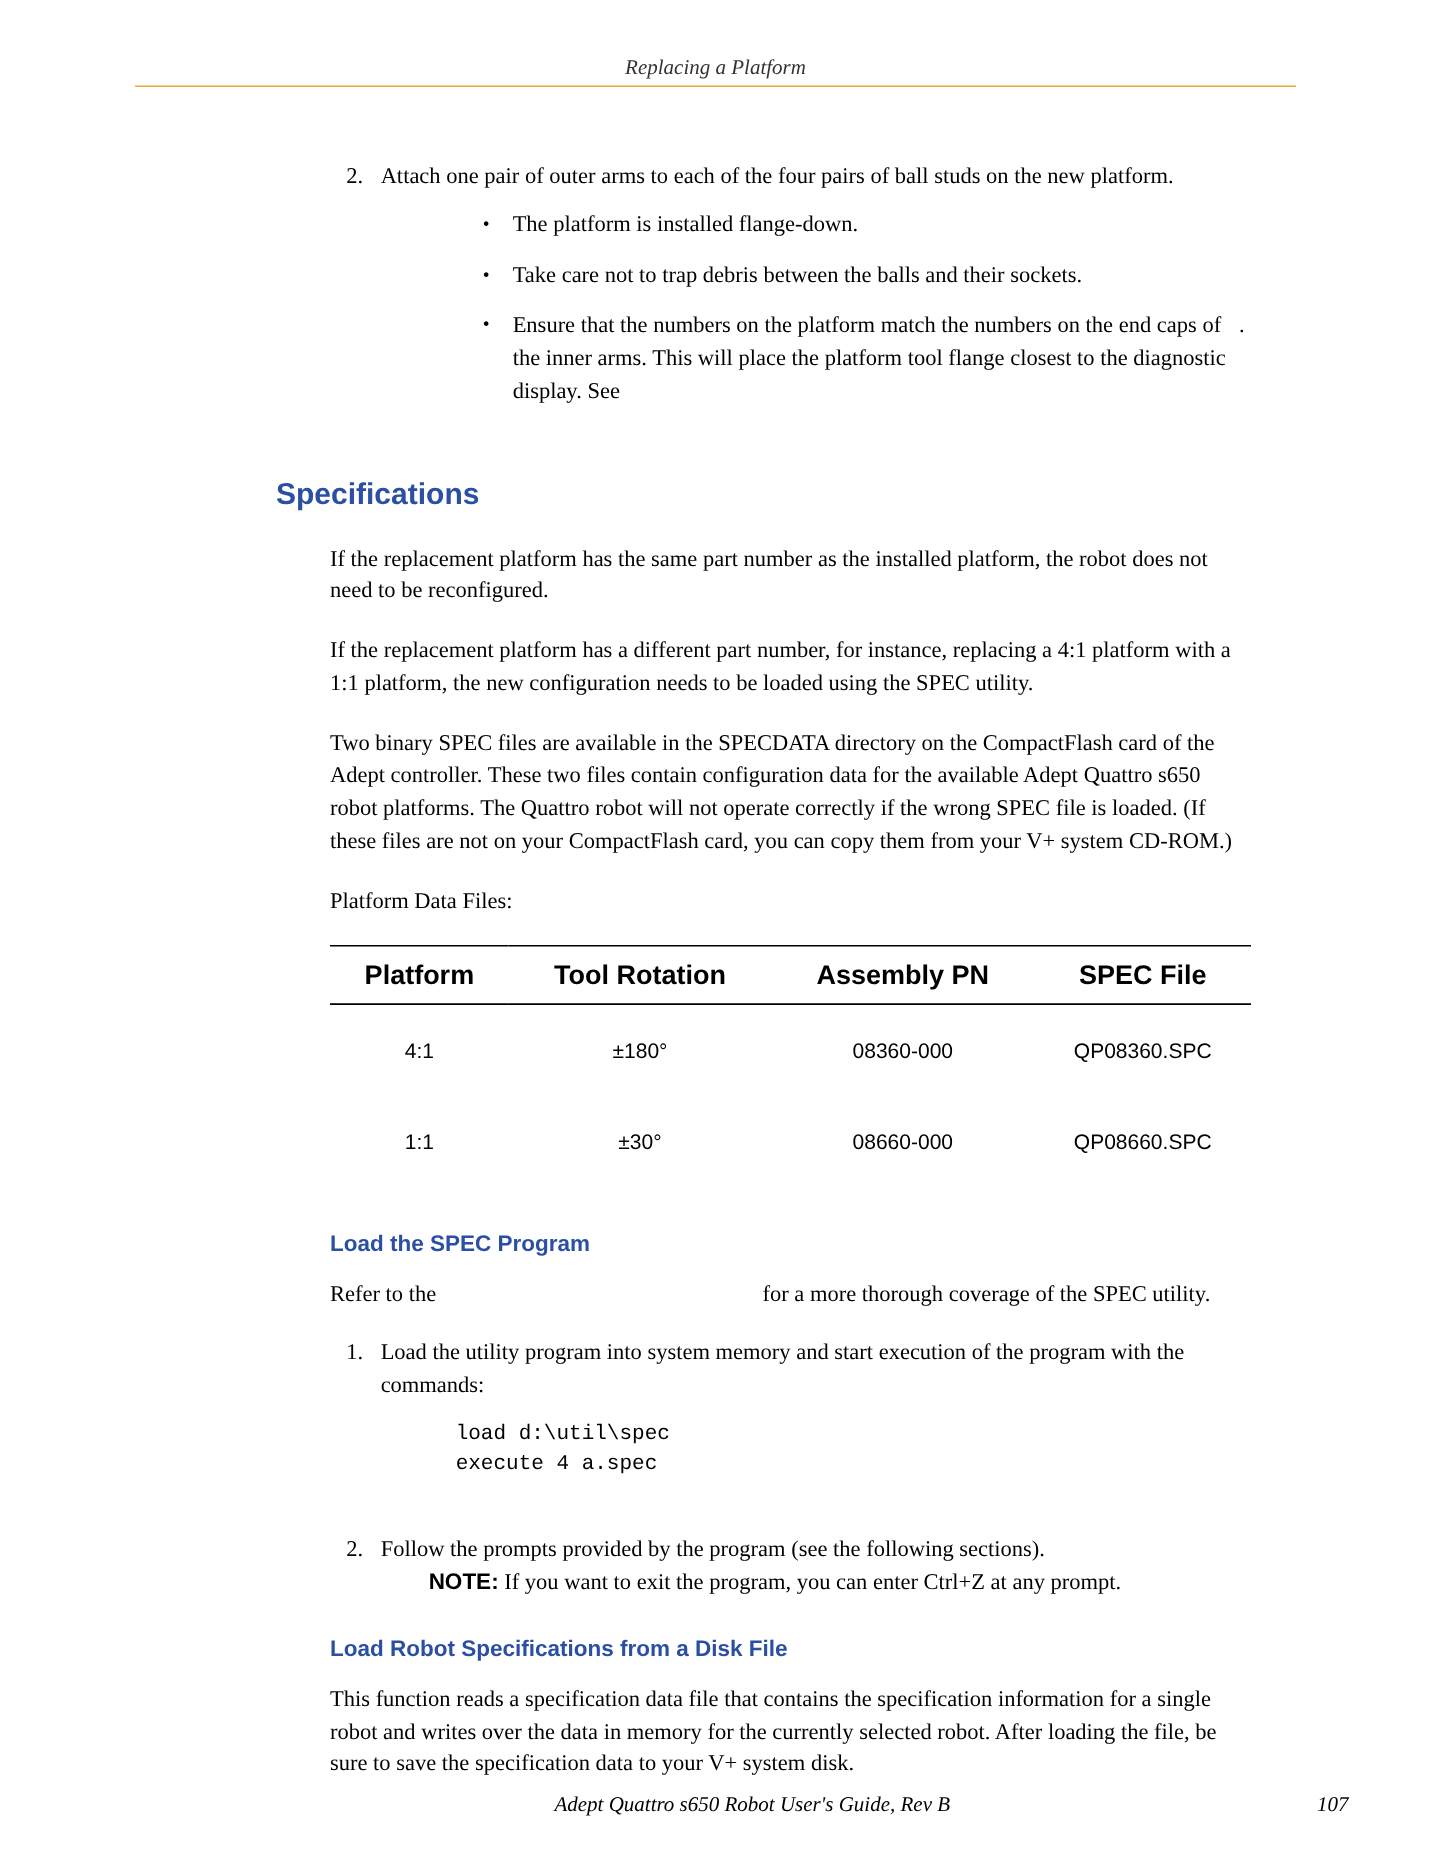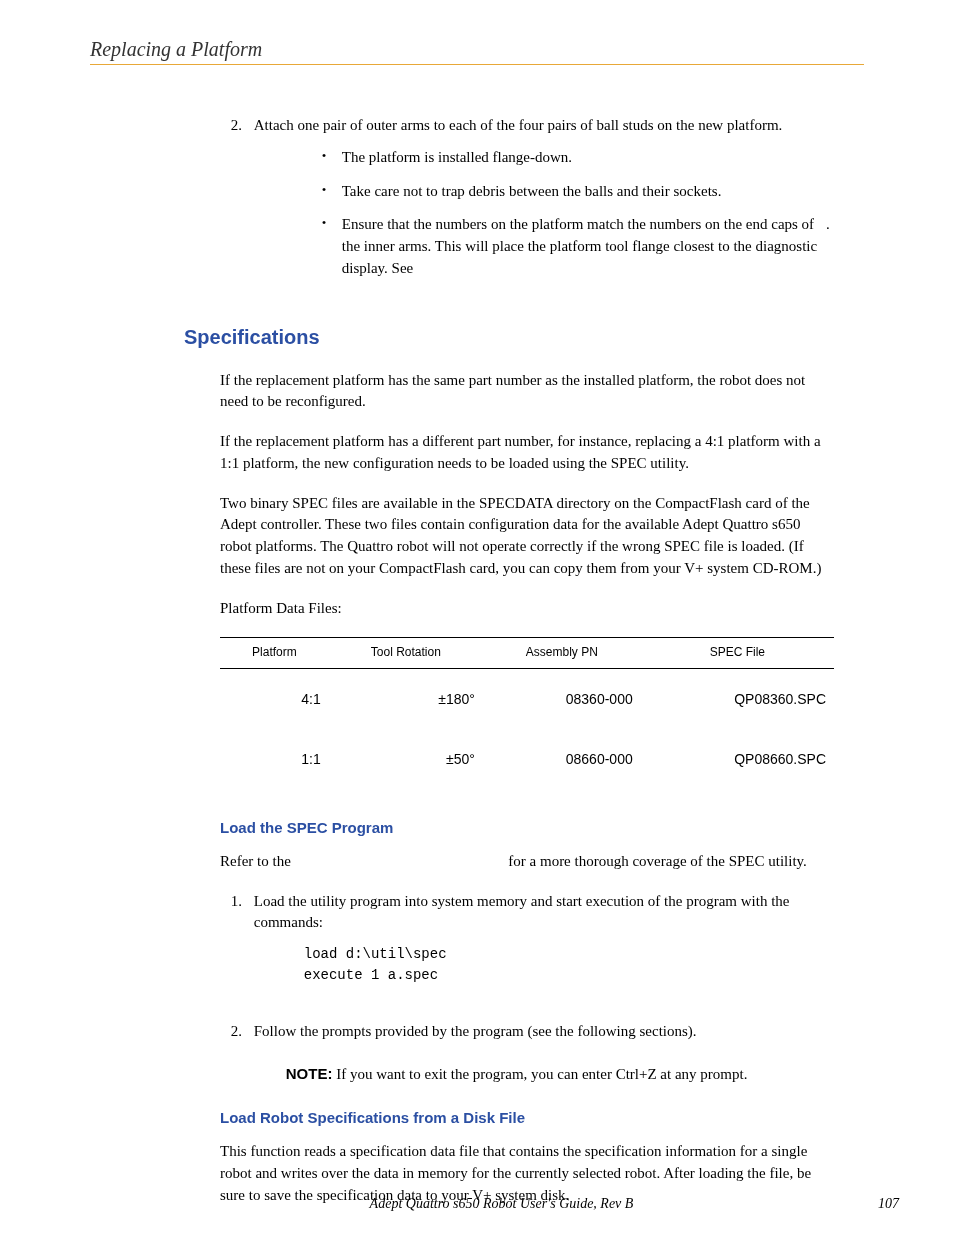--- a/index.html
+++ b/index.html
@@ -9,23 +9,23 @@
       background: #fff;
       width: 954px;
       height: 1235px;
       position: relative;
       box-sizing: border-box;
     }
     .page {
       padding: 38px 90px 0 90px;
     }
     .header-right {
-      text-align: left;
+      text-align: center;
       font-style: italic;
-      font-size: 20px;
+      font-size: 14px;
       color: #333;
       padding-bottom: 3px;
     }
     .header-rule {
       border: none;
       border-top: 1.5px solid #e8a838;
       margin: 0 0 50px 0;
     }
     .content {
       margin-left: 130px;
@@ -75,31 +75,31 @@
     .para {
       margin-bottom: 18px;
     }
     .table {
       width: 100%;
       border-collapse: collapse;
       margin: 6px 0 28px 0;
     }
     .table th {
       font-family: Arial, Helvetica, sans-serif;
-      font-size: 12px;
+      font-size: 18px;
       text-align: center;
       padding: 6px 8px;
       border-top: 1.5px solid #000;
       border-bottom: 1.5px solid #000;
-      font-weight: normal;
+      font-weight: bold;
     }
     .table td {
       font-family: Arial, Helvetica, sans-serif;
       font-size: 14px;
-      text-align: right;
+      text-align: center;
       padding: 20px 8px;
     }
     .h3 {
       font-family: Liberation Sans, sans-serif;
       font-weight: bold;
       color: #2b4fa3;
       font-size: 15px;
       margin-top: 22px;
       margin-bottom: 12px;
     }
@@ -112,21 +112,20 @@
       font-size: 14px;
       margin: 10px 0 18px 50px;
       white-space: pre;
     }
     .note-label {
       font-family: Arial,Helvetica, sans-serif;
       font-weight: bold;
     }
     .note-block {
       margin-left: 32px;
-      margin-top: 20px;
     }
     .footer {
       position: absolute;
       bottom: 23px;
       left: 0;
       width: 954px;
       box-sizing: border-box;
       padding: 0 90px;
       text-align: center;
       font-style: italic;
@@ -185,38 +184,38 @@
     </thead>
     <tbody>
       <tr>
         <td>4:1</td>
         <td>±180°</td>
         <td>08360-000</td>
         <td>QP08360.SPC</td>
       </tr>
       <tr>
         <td>1:1</td>
-        <td>±50°</td>
+        <td>±30°</td>
         <td>08660-000</td>
         <td>QP08660.SPC</td>
       </tr>
     </tbody>
   </table>
 
   <div class="h3">Load the SPEC Program</div>
   <div class="para">
     <span>Refer to the </span><span class="inline-gap"></span><span> for a more thorough coverage of the SPEC utility.</span>
   </div>
 
   <div class="ol-item">
     <span class="ol-num">1.</span>
     <div class="ol-body">
       <span>Load the utility program into system memory and start execution of the program with the commands:</span>
       <div class="code-block">load d:\util\spec
-execute 1 a.spec</div>
+execute 4 a.spec</div>
     </div>
   </div>
   <div class="ol-item">
     <span class="ol-num">2.</span>
     <div class="ol-body">
       <span>Follow the prompts provided by the program (see the following sections).</span>
       <div class="note-block">
         <span class="note-label">NOTE:</span>
         <span>If you want to exit the program, you can enter Ctrl+Z at any prompt.</span>
       </div>

